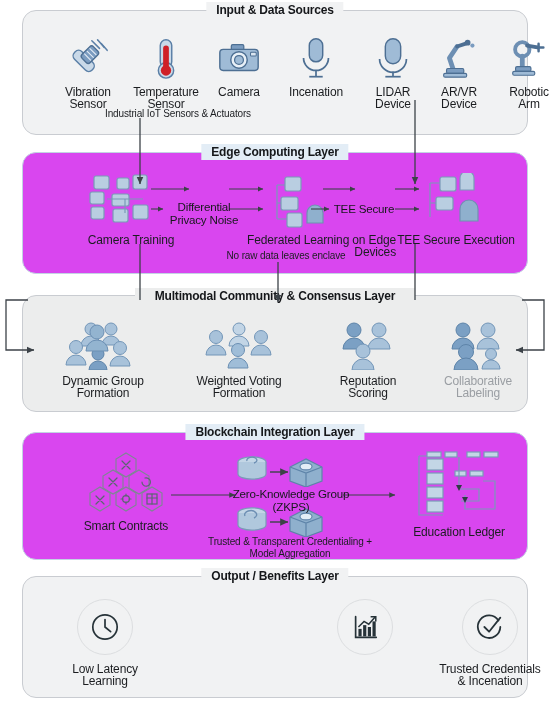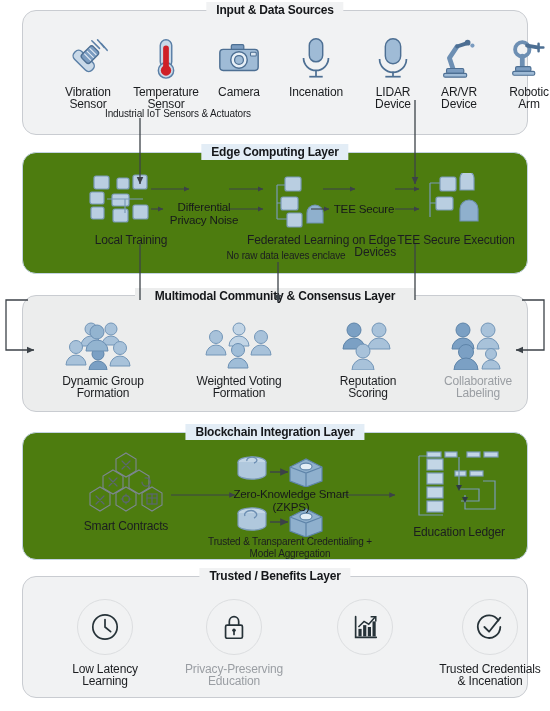--- a/index.html
+++ b/index.html
@@ -24,21 +24,21 @@
   }
 
   
   .panel {
     position: absolute;
     border: 1.3px solid #c9ccd1;
     border-radius: 14px;
     z-index: 2;
   }
   .panel.grey  { background: #f1f2f3; }
-  .panel.blue  { background: #4d7c0f; border-color: #c3d3e3; }
+  .panel.blue  { background: #d946ef; border-color: #c3d3e3; }
   .panel.grey2 { background: #eceded; }
 
   .panel-title {
     position: absolute;
     top: -9px; left: 50%;
     transform: translateX(-50%);
     background: inherit;
     padding: 0 10px;
     font-size: 12px;
     font-weight: bold;
@@ -259,21 +259,21 @@
             <rect x="4" y="34" width="13" height="12" rx="2"></rect>
             <rect x="26" y="36" width="15" height="13" rx="2"></rect>
             <rect x="46" y="32" width="15" height="14" rx="2"></rect>
           </g>
           <g stroke="#7a9ab8" stroke-width="1.2" fill="none">
             <path d="M20,26 L56,26"></path>
               <path d="M38,26 L38,40"></path>
           </g>
         </svg>
       </div>
-      <div class="cap">Local Training</div>
+      <div class="cap">Camera Training</div>
     </div>
 
     <div class="node" style="left:243px; top:20px; width:80px;">
       <div class="icon-wrap" style="height:56px;">
         <svg width="70" height="56" viewBox="0 0 70 56">
           <g fill="#b9cee1" stroke="#7a9ab8" stroke-width="1.2">
             <rect x="14" y="4" width="16" height="14" rx="2"></rect>
             <rect x="10" y="24" width="17" height="13" rx="2"></rect>
             <rect x="16" y="40" width="15" height="14" rx="2"></rect>
           </g>
@@ -509,52 +509,40 @@
       <div class="cap">Education Ledger</div>
     </div>
 
     <svg style="position:absolute; left:0; top:0; width:506px; height:128px;" viewBox="0 0 506 128">
       <g stroke="#3c4248" stroke-width="1.2" fill="none">
         <path d="M148,62 L212,62" marker-end="url(#ars)"></path>
         <path d="M320,62 L372,62" marker-end="url(#ars)"></path>
       </g>
     </svg>
 
-    <div class="flow-label" style="left:206px; top:54px; width:124px;">Zero-Knowledge Smart
+    <div class="flow-label" style="left:206px; top:54px; width:124px;">Zero-Knowledge Group
 (ZKPS)</div>
     <div class="sub-label" style="left:155px; top:103px; width:224px;">Trusted &amp; Transparent Credentialing +
 Model Aggregation</div>
   </div>
 
   <div class="panel grey" style="left:22px; top:576px; width:506px; height:122px;">
-    <div class="panel-title">Trusted / Benefits Layer</div>
+    <div class="panel-title">Output / Benefits Layer</div>
 
     <div class="node" style="left:24px; top:22px; width:116px;">
       <div class="out-circle">
         <svg width="30" height="30" viewBox="0 0 32 32">
           <circle cx="16" cy="16" r="13" fill="none" stroke="#263238" stroke-width="1.8"></circle>
           <path d="M16,8 L16,16 L22,21" fill="none" stroke="#263238" stroke-width="1.8" stroke-linecap="round"></path>
         </svg>
       </div>
       <div class="cap">Low Latency
 Learning</div>
     </div>
 
-    <div class="node" style="left:146px; top:22px; width:130px;">
-      <div class="out-circle">
-        <svg width="30" height="30" viewBox="0 0 32 32">
-          <rect x="7" y="14" width="18" height="14" rx="1.6" fill="none" stroke="#263238" stroke-width="1.8"></rect>
-          <path d="M11,14 L11,10 a5,5 0 0 1 10,0 L21,14" fill="none" stroke="#263238" stroke-width="1.8"></path>
-          <circle cx="16" cy="19.5" r="1.9" fill="#263238"></circle>
-          <path d="M16,21 L16,24" stroke="#263238" stroke-width="1.8" stroke-linecap="round"></path>
-        </svg>
-      </div>
-      <div class="cap muted">Privacy-Preserving
-Education</div>
-    </div>
 
     <div class="node" style="left:282px; top:22px; width:120px;">
       <div class="out-circle">
         <svg width="30" height="30" viewBox="0 0 32 32">
           <path d="M6,5 L6,27 L28,27" fill="none" stroke="#263238" stroke-width="1.8" stroke-linecap="round"></path>
           <g fill="#263238">
             <rect x="9" y="18" width="3.4" height="8"></rect>
             <rect x="14" y="14" width="3.4" height="12"></rect>
             <rect x="19" y="16" width="3.4" height="10"></rect>
             <rect x="24" y="10" width="3.4" height="16"></rect>

